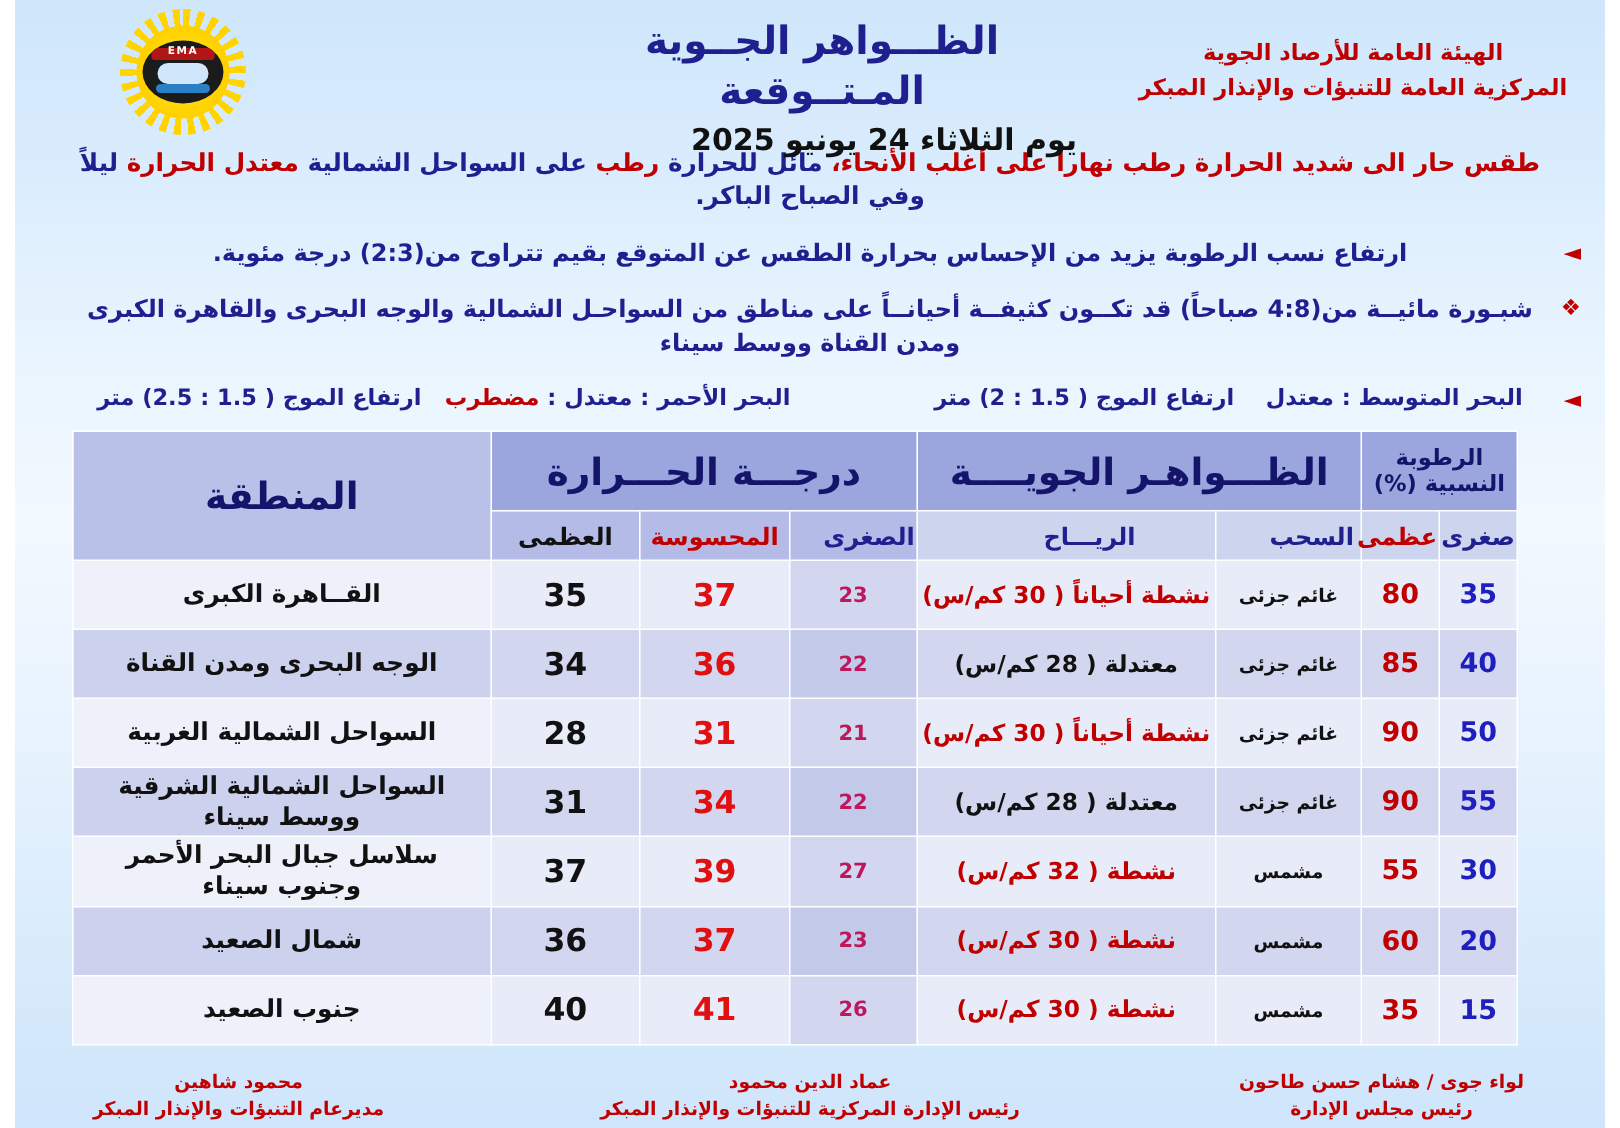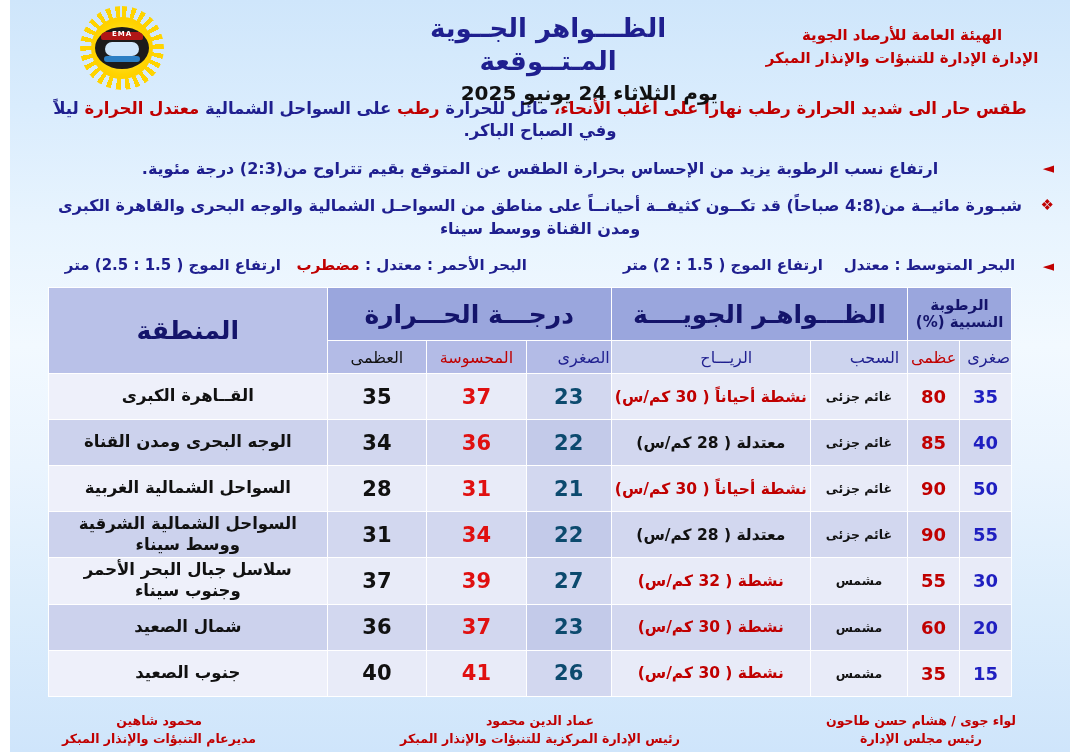--- a/index.html
+++ b/index.html
@@ -212,21 +212,21 @@
     background: #b9c1e8;
     font-size: 25px;
   }
   .grp-head.humid {
     font-size: 15px;
     line-height: 1.15;
   }
   .sub-head {
     background: #cdd4ee;
     font-size: 16px;
-    font-weight: normal;
+    font-weight: bold;
     height: 30px;
     color: #1f1f8f;
   }
   .sub-head.dark { background: #b3bbe6; }
   .sub-head.black { color: #111111; }
   .sub-head.red { color: #c00000; }
   .sub-head.blue { color: #1f1f8f; padding-left: 32px; }
 
   tbody tr td { height: 41px; }
   tbody tr.alt td { background-color: #d2d7ef; }
@@ -236,21 +236,21 @@
 
   td.region-cell {
     font-size: 16.5px;
     font-weight: bold;
     color: #111111;
     line-height: 1.25;
     padding: 2px 6px;
   }
   td.tmax { font-size: 21px; font-weight: bold; color: #111111; }
   td.tfeel { font-size: 21px; font-weight: bold; color: #e01010; }
-  td.tmin { font-size: 21px; font-weight: bold; color: #0c4a6e; }
+  td.tmin { font-size: 14px; font-weight: bold; color: #be185d; }
   td.wind { font-size: 15.5px; font-weight: bold; }
   td.wind.active { color: #c00000; }
   td.wind.moderate { color: #111111; }
   td.cloud { font-size: 12.5px; font-weight: bold; color: #111111; }
   td.hmax { font-size: 18px; font-weight: bold; color: #c00000; }
   td.hmin { font-size: 18px; font-weight: bold; color: #1f1fc0; }
 
   tbody tr.alt td.tmin, tbody tr td.tmin { background-color: inherit; }
   tbody tr td.tmin { background-color: #d2d7ef; }
   tbody tr.alt td.tmin { background-color: #c3cae9; }
@@ -290,21 +290,21 @@
       </div>
     </div>
 
     <div class="title-block">
       <div class="main-title">الظـــواهر الجــوية المـتــوقعة</div>
       <div class="date-title">يوم الثلاثاء 24 يونيو 2025</div>
     </div>
 
     <div class="agency-block">
       <div>الهيئة العامة للأرصاد الجوية</div>
-      <div>الإدارة الإدارة للتنبؤات والإنذار المبكر</div>
+      <div>المركزية العامة للتنبؤات والإنذار المبكر</div>
     </div>
   </div>
 
   <div class="alert-line">
     <span class="r">طقس حار الى شديد الحرارة رطب نهاراً على أغلب الأنحاء،</span>
     <span class="b">مائل للحرارة</span>
     <span class="r">رطب</span>
     <span class="b">على السواحل الشمالية</span>
     <span class="r">معتدل الحرارة</span>
     <span class="b">ليلاً وفي الصباح الباكر.</span>

